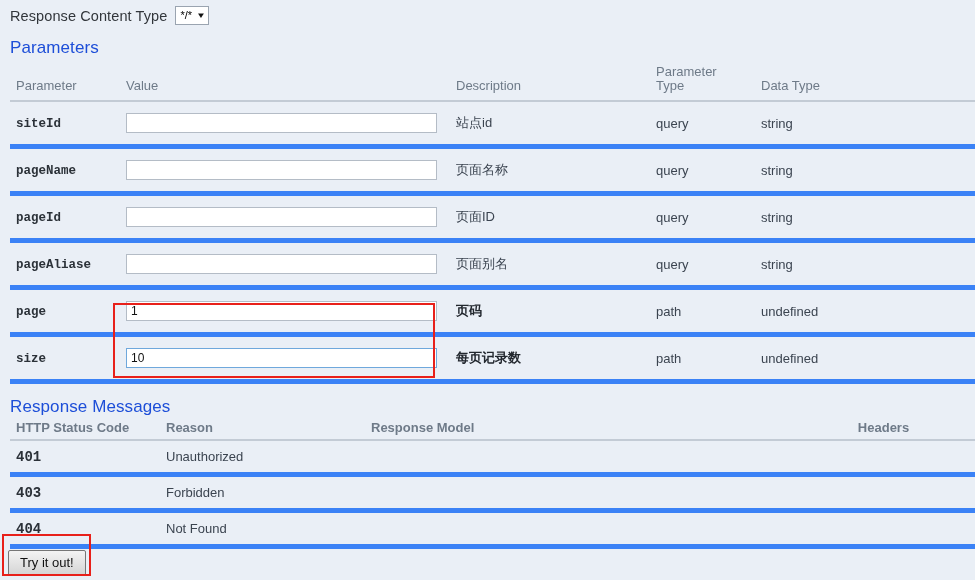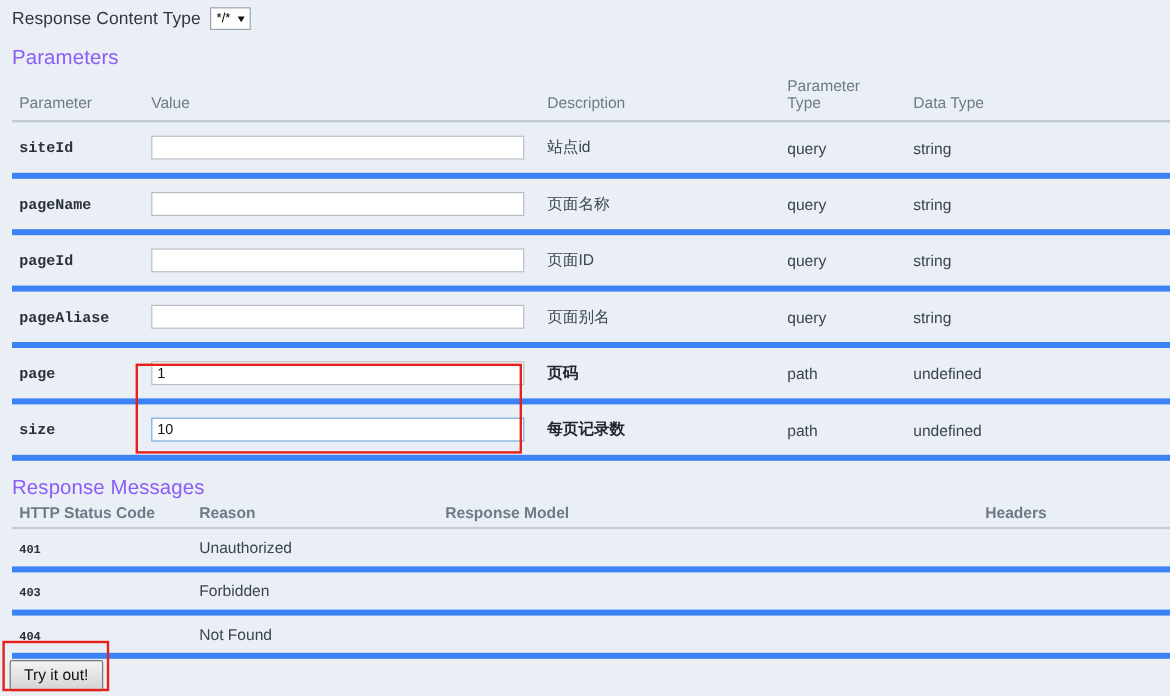--- a/index.html
+++ b/index.html
@@ -57,21 +57,21 @@
   }
   .ct-arrow {
     font-size: 8px;
     line-height: 17px;
     color: #111;
     transform: scaleX(1.25);
   }
 
   
   .section-title {
-    color: #8b5cf6;
+    color: #1d4ed8;
     font-size: 17px;
     font-weight: normal;
     padding-left: 10px;
     margin: 0;
     line-height: 22px;
     letter-spacing: 0.1px;
   }
   #parameters-title { padding-top: 9px; }
 
   
@@ -150,26 +150,26 @@
   #resp-table col.c-model { width: 450px; }
   #resp-table col.c-head  { width: 160px; }
 
   #resp-table th {
     font-size: 13px;
     color: #6e7a88;
     padding: 2px 0 4px 6px;
     border-bottom: 2px solid #c3cbd5;
     font-weight: bold;
   }
-  #resp-table th.th-headers { text-align: left; padding-right: 29px; }
+  #resp-table th.th-headers { text-align: center; padding-right: 29px; }
   #resp-table tbody tr { height: 31px; }
   #resp-table td { height: 31px; }
   .status-code {
     font-family: "Liberation Mono", monospace;
-    font-size: 10px;
+    font-size: 14px;
     font-weight: bold;
     color: #2b3138;
   }
   .reason-cell { color: #3b4450; font-size: 13px; }
 
   
   .tryit-wrap {
     position: absolute;
     left: 8px;
     top: 550px;

